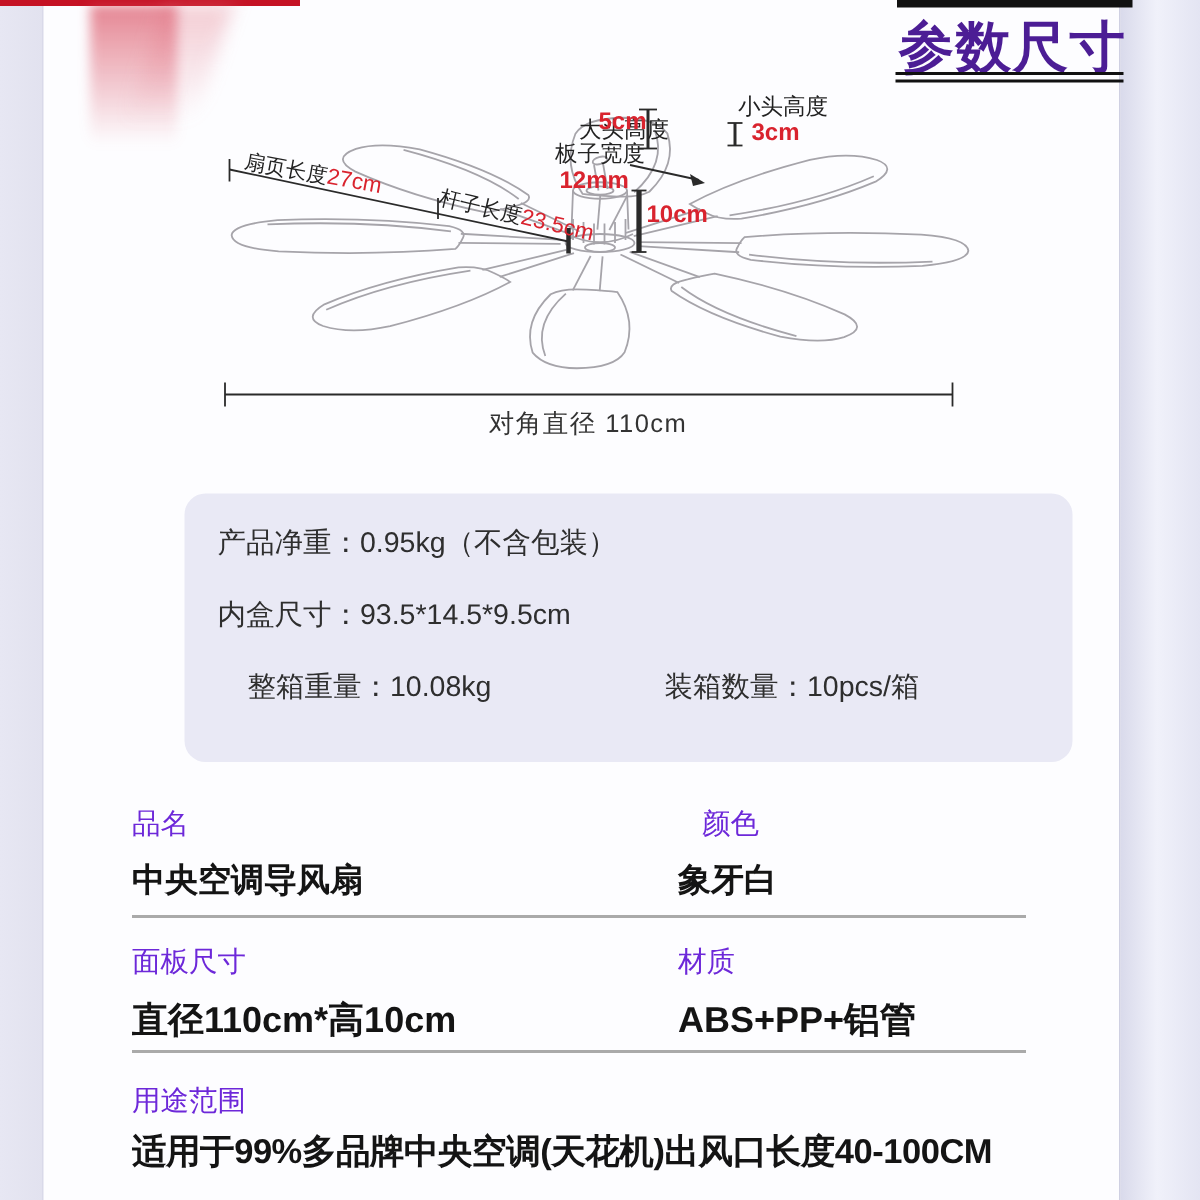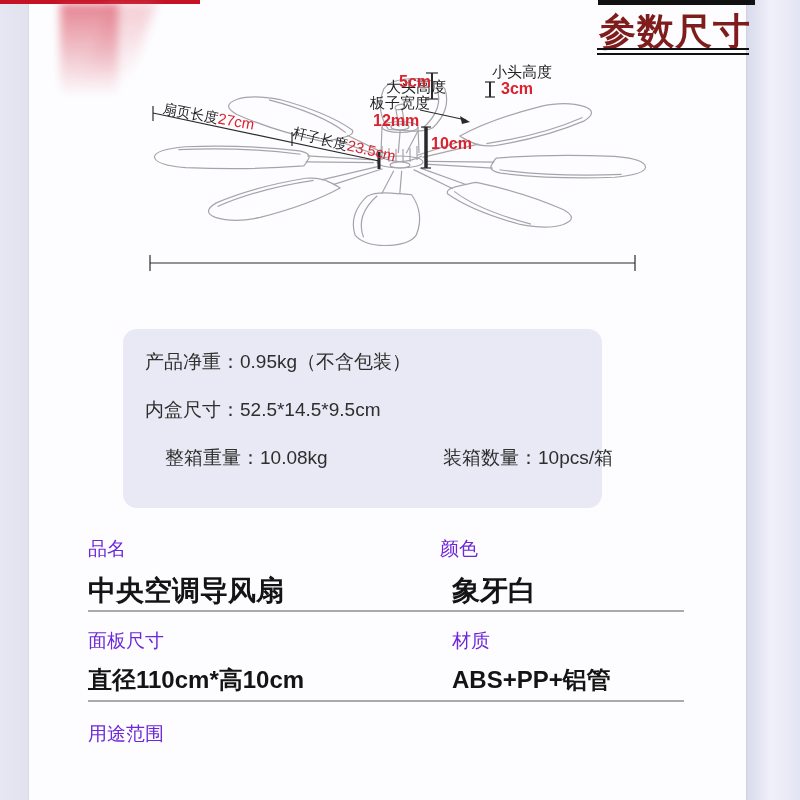--- a/index.html
+++ b/index.html
@@ -12,39 +12,39 @@
               background:linear-gradient(90deg,#d9daeb,#f0f1fa 45%,#e3e4f2);border-left:1px solid #cfd0e2;}
   
   .red-topbar{position:absolute;left:0;top:0;width:200px;height:4px;background:#c51224;}
   .red-fade{position:absolute;left:60px;top:3px;width:58px;height:102px;
             background:linear-gradient(180deg,rgba(214,60,80,.62),rgba(214,60,80,0) 92%);filter:blur(4px);}
   .red-fade2{position:absolute;left:97px;top:3px;width:46px;height:78px;transform:skewX(-18deg);
             background:linear-gradient(180deg,rgba(226,120,136,.38),rgba(226,120,136,0));filter:blur(6px);}
   .black-topbar{position:absolute;left:598px;top:0;width:157px;height:5px;background:#111;z-index:5;}
   
   .title{position:absolute;left:599px;top:7px;width:150px;text-align:center;
-         font-size:37px;font-weight:bold;color:#7f1d1d;letter-spacing:1px;white-space:nowrap;}
+         font-size:37px;font-weight:bold;color:#4c1d95;letter-spacing:1px;white-space:nowrap;}
   .title-underline{position:absolute;left:597px;top:48px;width:152px;height:3px;
          border-top:2px solid #111;border-bottom:2px solid #111;}
   
   .fan-svg{position:absolute;left:120px;top:50px;width:560px;height:250px;}
   
   .dim{position:absolute;font-size:15px;color:#222;white-space:nowrap;line-height:1.1;}
   .dim .red, .dimred{color:#d9232e;}
   .dimred{position:absolute;font-size:16px;font-weight:bold;white-space:nowrap;line-height:1.1;}
   .rot{transform-origin:left center;}
   .diag-label{position:absolute;left:149px;top:271px;width:486px;text-align:center;
               font-size:17px;color:#333;letter-spacing:1px;}
   
-  .spec-panel{position:absolute;left:123px;top:329px;width:479px;height:179px;
+  .spec-panel{position:absolute;left:123px;top:329px;width:592px;height:179px;
               background:#e9e9f5;border-radius:14px;}
   .spec-item{position:absolute;font-size:19px;color:#2e2e2e;white-space:nowrap;}
   
   .tbl-label{position:absolute;font-size:19px;color:#6d28d9;white-space:nowrap;}
-  .tbl-value{position:absolute;font-size:28px;font-weight:bold;color:#141414;white-space:nowrap;}
+  .tbl-value{position:absolute;font-size:22px;font-weight:bold;color:#141414;white-space:nowrap;}
   .tbl-value.big{font-size:24px;}
   .tbl-divider{position:absolute;left:88px;width:596px;height:0;border-top:2px solid #aaa;}
   .usage-value{position:absolute;left:88px;top:752px;font-size:23px;font-weight:bold;color:#141414;
                white-space:nowrap;letter-spacing:-0.3px;}
 </style>
 </head>
 <body>
 
 <div id="canvas">
 
@@ -162,37 +162,39 @@
 
   <div class="dimred" style="left:431px;top:135px;">10cm</div>
 
   <div class="dim rot" style="left:163px;top:100px;font-size:14px;transform:rotate(10.5deg);">
     <span>扇页长度</span><span class="red" style="font-size:15px;">27cm</span>
   </div>
   <div class="dim rot" style="left:293px;top:124px;font-size:14px;transform:rotate(13.5deg);">
     <span>杆子长度</span><span class="red" style="font-size:15px;">23.5cm</span>
   </div>
 
+  <div class="diag-label">对角直径 110cm</div>
 
   <div class="spec-panel">
     <div class="spec-item" style="left:22px;top:20px;">产品净重：0.95kg（不含包装）</div>
-    <div class="spec-item" style="left:22px;top:68px;">内盒尺寸：52.5*14.5*9.5cm</div>
+    <div class="spec-item" style="left:22px;top:68px;">内盒尺寸：93.5*14.5*9.5cm</div>
     <div class="spec-item" style="left:22px;top:116px;margin-left:20px;">整箱重量：10.08kg</div>
     <div class="spec-item" style="left:320px;top:116px;">装箱数量：10pcs/箱</div>
   </div>
 
   <div class="tbl-label" style="left:88px;top:536px;">品名</div>
   <div class="tbl-value" style="left:88px;top:572px;">中央空调导风扇</div>
-  <div class="tbl-label" style="left:440px;top:536px;">颜色</div>
+  <div class="tbl-label" style="left:468px;top:536px;">颜色</div>
   <div class="tbl-value" style="left:452px;top:572px;">象牙白</div>
 
   <div class="tbl-divider" style="top:610px;"></div>
 
   <div class="tbl-label" style="left:88px;top:628px;">面板尺寸</div>
   <div class="tbl-value big" style="left:88px;top:664px;">直径110cm*高10cm</div>
   <div class="tbl-label" style="left:452px;top:628px;">材质</div>
   <div class="tbl-value big" style="left:452px;top:664px;">ABS+PP+铝管</div>
 
   <div class="tbl-divider" style="top:700px;"></div>
 
   <div class="tbl-label" style="left:88px;top:721px;">用途范围</div>
+  <div class="usage-value">适用于99%多品牌中央空调(天花机)出风口长度40-100CM</div>
 
 </div>
 
 </body></html>

